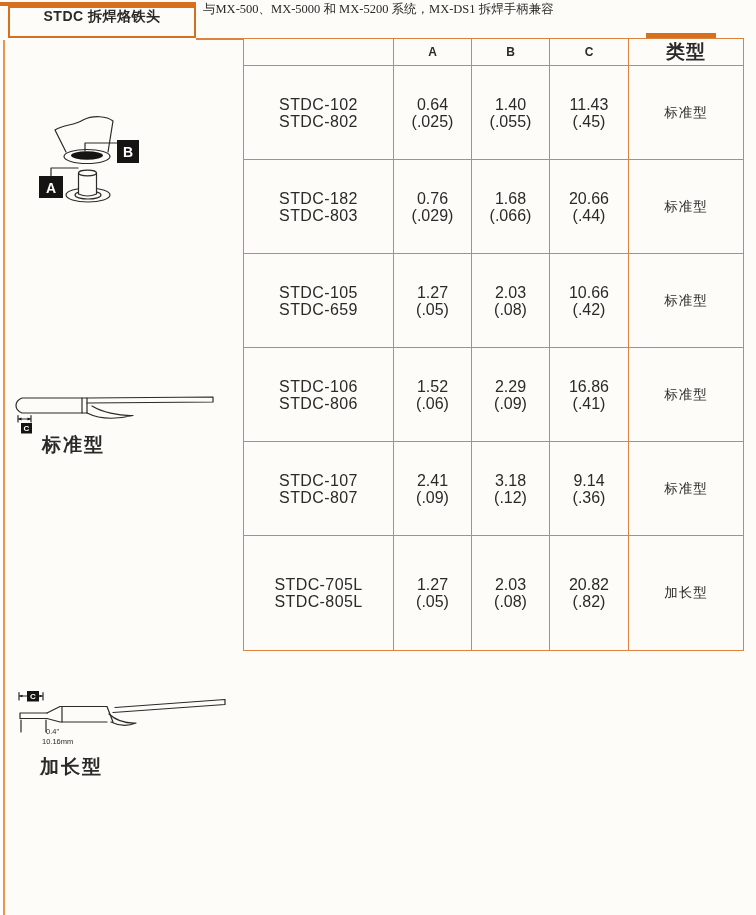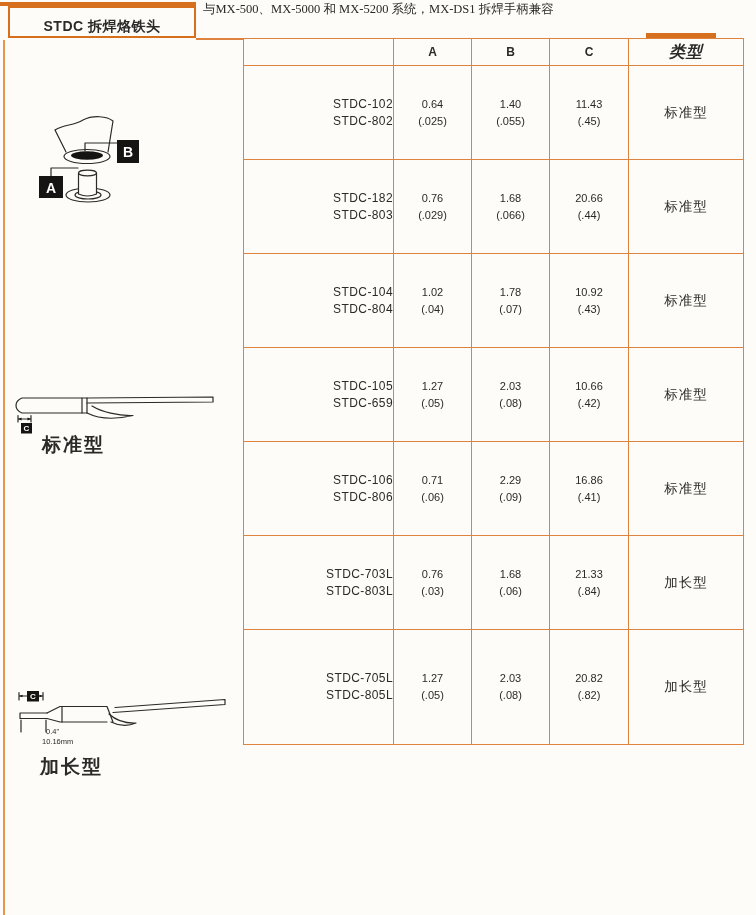--- a/index.html
+++ b/index.html
@@ -12,38 +12,38 @@
     --accent:#de8240;
     --accent-dark:#d6701f;
     --ink:#2b2a28;
   }
   .abs { position:absolute; }
 
   .top-bar { left:0; top:2px; width:196px; height:4px; background:var(--accent-dark); }
   .title-box {
     left:8px; top:6px; width:188px; height:32px;
     border:2px solid var(--accent-dark); background:#fdfcf9;
-    display:flex; align-items:flex-end; justify-content:center;
+    display:flex; align-items:flex-start; justify-content:center;
     font-size:14px; font-weight:bold; letter-spacing:.5px;
   }
   .intro { left:203px; top:1px; font-size:12.5px; line-height:17.5px; white-space:nowrap;font-family:Liberation Serif, serif; }
   .header-rule { left:196px; top:38px; width:547px; height:2px; background:var(--accent); }
   .header-rule-thick { left:646px; top:33px; width:70px; height:5px; background:var(--accent-dark); }
   .left-edge { left:3px; top:40px; width:2px; height:875px; background:#e6964f; }
 
   table.spec { position:absolute; left:243px; top:38px; width:500px;
     border-collapse:collapse; table-layout:fixed; }
   table.spec th, table.spec td { border:1.5px solid var(--accent); text-align:center; vertical-align:middle; background:#fdfcf9; }
   table.spec thead tr { height:27px; }
   table.spec thead th { font-size:12px; font-weight:bold; }
-  table.spec thead th.type-h { font-size:16px; letter-spacing:1px;font-style:italic; }
+  table.spec thead th.type-h { font-size:19px; letter-spacing:1px; }
   table.spec tbody tr { height:94px; }
   table.spec tbody tr.last { height:115px; }
-  td.model div { font-size:12px; line-height:17px; letter-spacing:.4px;text-align:right; }
-  td.val div { font-size:11px; line-height:17px; }
+  td.model div { font-size:16px; line-height:17px; letter-spacing:.4px; }
+  td.val div { font-size:16px; line-height:17px; }
   td.type { font-size:13.5px; letter-spacing:1px; }
 
   .caption { position:absolute; font-size:19px; font-weight:bold; letter-spacing:2px; }
   svg.draw { position:absolute; overflow:visible; }
   .stroke { fill:none; stroke:var(--ink); stroke-width:1.2; stroke-linejoin:round; stroke-linecap:round; }
   .fill-ink { fill:#151413; stroke:none; }
   .fill-paper { fill:#fdfcf9; stroke:none; }
   .lbl { fill:#ffffff; font-weight:bold; font-family:"Liberation Sans",sans-serif; }
   .dimtxt { fill:var(--ink); font-family:"Liberation Sans",sans-serif; }
 </style>
@@ -162,39 +162,20 @@
           <div>(.066)</div>
         </td>
         <td class="val">
           <div>20.66</div>
           <div>(.44)</div>
         </td>
         <td class="type">标准型</td>
       </tr>
       <tr>
         <td class="model">
-          <div>STDC-104</div>
-          <div>STDC-804</div>
-        </td>
-        <td class="val">
-          <div>1.02</div>
-          <div>(.04)</div>
-        </td>
-        <td class="val">
-          <div>1.78</div>
-          <div>(.07)</div>
-        </td>
-        <td class="val">
-          <div>10.92</div>
-          <div>(.43)</div>
-        </td>
-        <td class="type">标准型</td>
-      </tr>
-      <tr>
-        <td class="model">
           <div>STDC-105</div>
           <div>STDC-659</div>
         </td>
         <td class="val">
           <div>1.27</div>
           <div>(.05)</div>
         </td>
         <td class="val">
           <div>2.03</div>
           <div>(.08)</div>
@@ -204,51 +185,51 @@
           <div>(.42)</div>
         </td>
         <td class="type">标准型</td>
       </tr>
       <tr>
         <td class="model">
           <div>STDC-106</div>
           <div>STDC-806</div>
         </td>
         <td class="val">
-          <div>0.71</div>
+          <div>1.52</div>
           <div>(.06)</div>
         </td>
         <td class="val">
           <div>2.29</div>
           <div>(.09)</div>
         </td>
         <td class="val">
           <div>16.86</div>
           <div>(.41)</div>
         </td>
         <td class="type">标准型</td>
       </tr>
       <tr>
         <td class="model">
-          <div>STDC-703L</div>
-          <div>STDC-803L</div>
-        </td>
-        <td class="val">
-          <div>0.76</div>
-          <div>(.03)</div>
-        </td>
-        <td class="val">
-          <div>1.68</div>
-          <div>(.06)</div>
-        </td>
-        <td class="val">
-          <div>21.33</div>
-          <div>(.84)</div>
-        </td>
-        <td class="type">加长型</td>
+          <div>STDC-107</div>
+          <div>STDC-807</div>
+        </td>
+        <td class="val">
+          <div>2.41</div>
+          <div>(.09)</div>
+        </td>
+        <td class="val">
+          <div>3.18</div>
+          <div>(.12)</div>
+        </td>
+        <td class="val">
+          <div>9.14</div>
+          <div>(.36)</div>
+        </td>
+        <td class="type">标准型</td>
       </tr>
       <tr class="last">
         <td class="model">
           <div>STDC-705L</div>
           <div>STDC-805L</div>
         </td>
         <td class="val">
           <div>1.27</div>
           <div>(.05)</div>
         </td>

